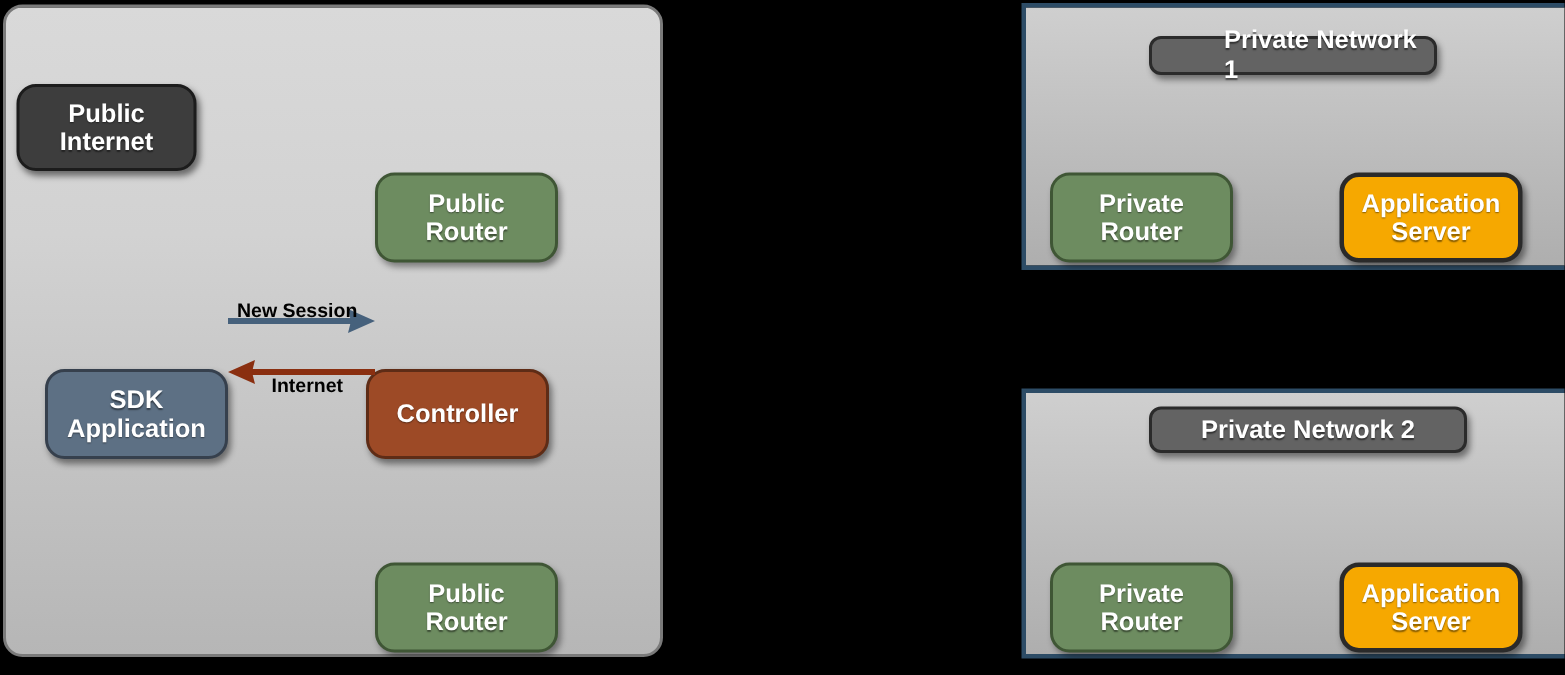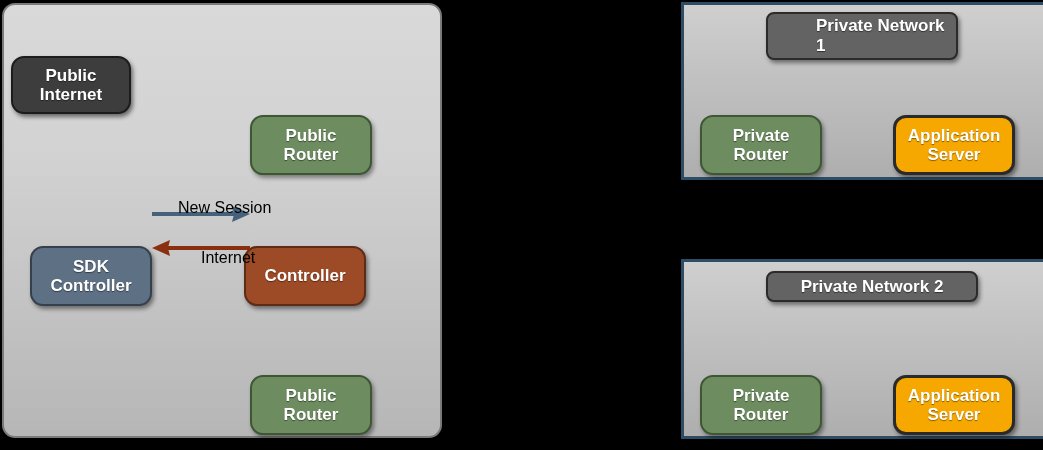--- a/index.html
+++ b/index.html
@@ -69,21 +69,21 @@
     justify-content: center;
     border: 2px solid #2b2b2b;
     border-radius: 8px;
     background: #636363;
     color: #ffffff;
     font-weight: bold;
     font-size: 17px;
     text-shadow: 0 1px 1px rgba(0,0,0,0.5);
     box-shadow: 2px 3px 4px rgba(0,0,0,0.45);
   }
-  #badge-pn1 { left: 766px; top: 12px;  width: 192px; height: 48px; padding-left: 48px; }
+  #badge-pn1 { left: 766px; top: 24px;  width: 192px; height: 26px; padding-left: 48px; }
   #badge-pn2 { left: 766px; top: 271px; width: 212px; height: 31px; }
 
   
   #public-internet {
     left: 11px; top: 12px; width: 120px; height: 58px;
     background: #3d3d3d;
     border: 2px solid #1c1c1c;
     font-size: 17px;
     box-shadow: 2px 3px 4px rgba(0,0,0,0.5);
   }
@@ -132,25 +132,24 @@
   .arrow-svg {
     position: absolute;
     left: 0; top: 0;
     width: 1043px; height: 450px;
     pointer-events: none;
     overflow: visible;
   }
 
   .edge-label {
     position: absolute;
-    font-size: 16px;
-    font-weight: normal;
+    font-size: 13px;
+    font-weight: bold;
     color: #000000;
     white-space: nowrap;
-    margin-left: 20px;
   }
   #label-new-session { left: 158px; top: 199px; }
   #label-session     { left: 181px; top: 249px; }
 </style>
 </head>
 <body>
 
 <div id="public-panel"></div>
 
 <div class="node" id="public-internet">
@@ -163,21 +162,21 @@
 Router</span>
 </div>
 
 <div class="node router" id="public-router-2">
   <span class="node-label">Public
 Router</span>
 </div>
 
 <div class="node" id="sdk-application">
   <span class="node-label">SDK
-Controller</span>
+Application</span>
 </div>
 
 <div class="node" id="controller">
   <span class="node-label">Controller</span>
 </div>
 
 <svg class="arrow-svg" viewBox="0 0 1043 450" xmlns="http://www.w3.org/2000/svg">
 
   <g>
     <line x1="152" y1="214" x2="238" y2="214" stroke="#46617c" stroke-width="4"></line>

